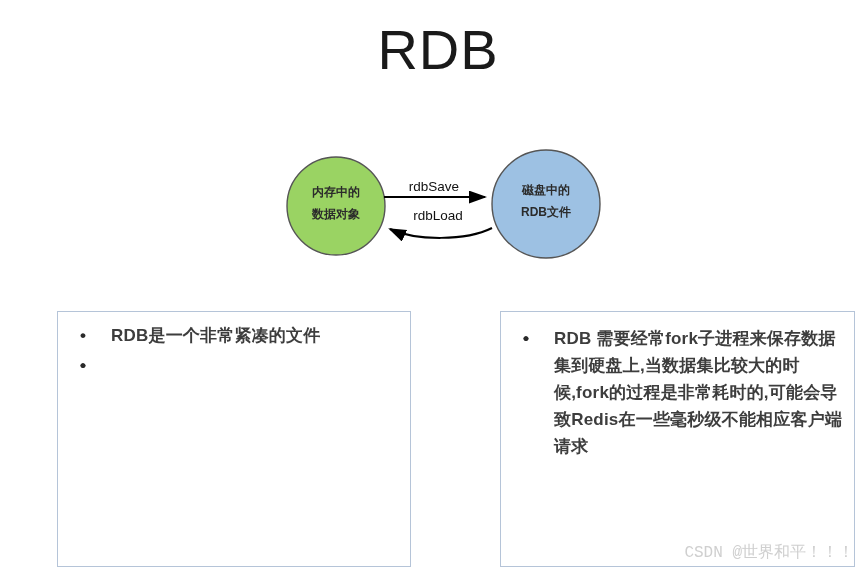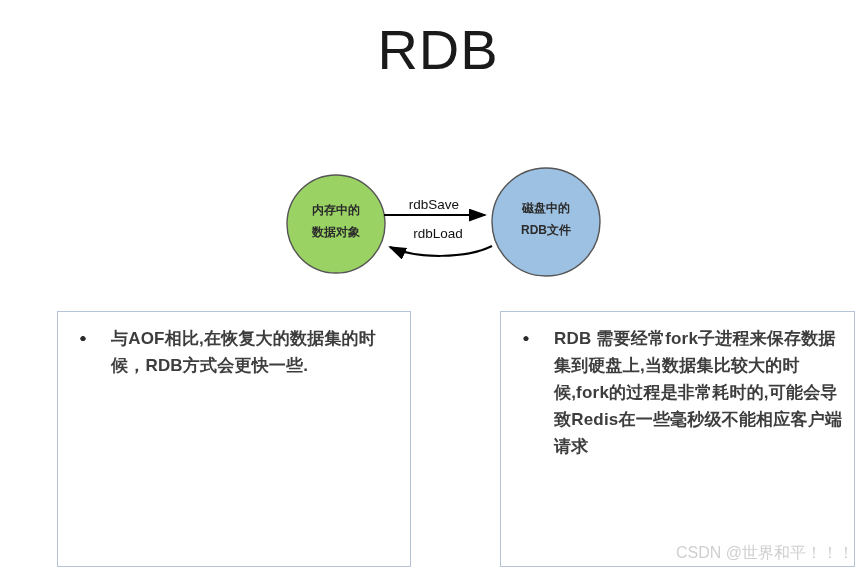--- a/index.html
+++ b/index.html
@@ -27,21 +27,21 @@
     line-height: 64px;
     font-weight: 400;
     color: #1a1a1a;
     letter-spacing: 1px;
   }
 
   
   #diagram {
     position: absolute;
     left: 270px;
-    top: 158px;
+    top: 140px;
     width: 350px;
     height: 130px;
     text-align: right;
   }
   #diagram svg {
     display: block;
   }
   .node-label {
     font-family: "Liberation Sans", "DejaVu Sans", sans-serif;
     font-size: 12px;
@@ -101,21 +101,21 @@
 
   
   #watermark {
     position: absolute;
     right: 14px;
     bottom: 8px;
     font-size: 16px;
     line-height: 20px;
     color: #cfcfcf;
     white-space: nowrap;
-    font-family: Liberation Sans, sans-serif;
+    font-family: Liberation Mono, monospace;
   }
 </style>
 </head>
 <body>
 
 <div id="slide-title">RDB</div>
 
 <div id="diagram">
   <svg width="350" height="130" viewBox="0 0 350 130" xmlns="http://www.w3.org/2000/svg">
 
@@ -138,27 +138,27 @@
 
     <path d="M222,88 C196,101 146,101 120,89" fill="none" stroke="#000000" stroke-width="2" marker-end="url(#arrow-head)"></path>
     <text class="edge-label" x="168" y="80" text-anchor="middle">rdbLoad</text>
   </svg>
 </div>
 
 <div class="panel" id="panel-left">
   <ul class="bullet-list">
     <li class="bullet-item">
       <span class="bullet-dot">•</span>
+      <span>RDB是一个非常紧凑的文件</span>
     </li>
     <li class="bullet-item">
       <span class="bullet-dot">•</span>
     </li>
     <li class="bullet-item">
       <span class="bullet-dot">•</span>
-      <span>与AOF相比,在恢复大的数据集的时候，RDB方式会更快一些.</span>
     </li>
   </ul>
 </div>
 
 <div class="panel" id="panel-right">
   <ul class="bullet-list">
     <li class="bullet-item">
       <span class="bullet-dot">•</span>
     </li>
     <li class="bullet-item">

